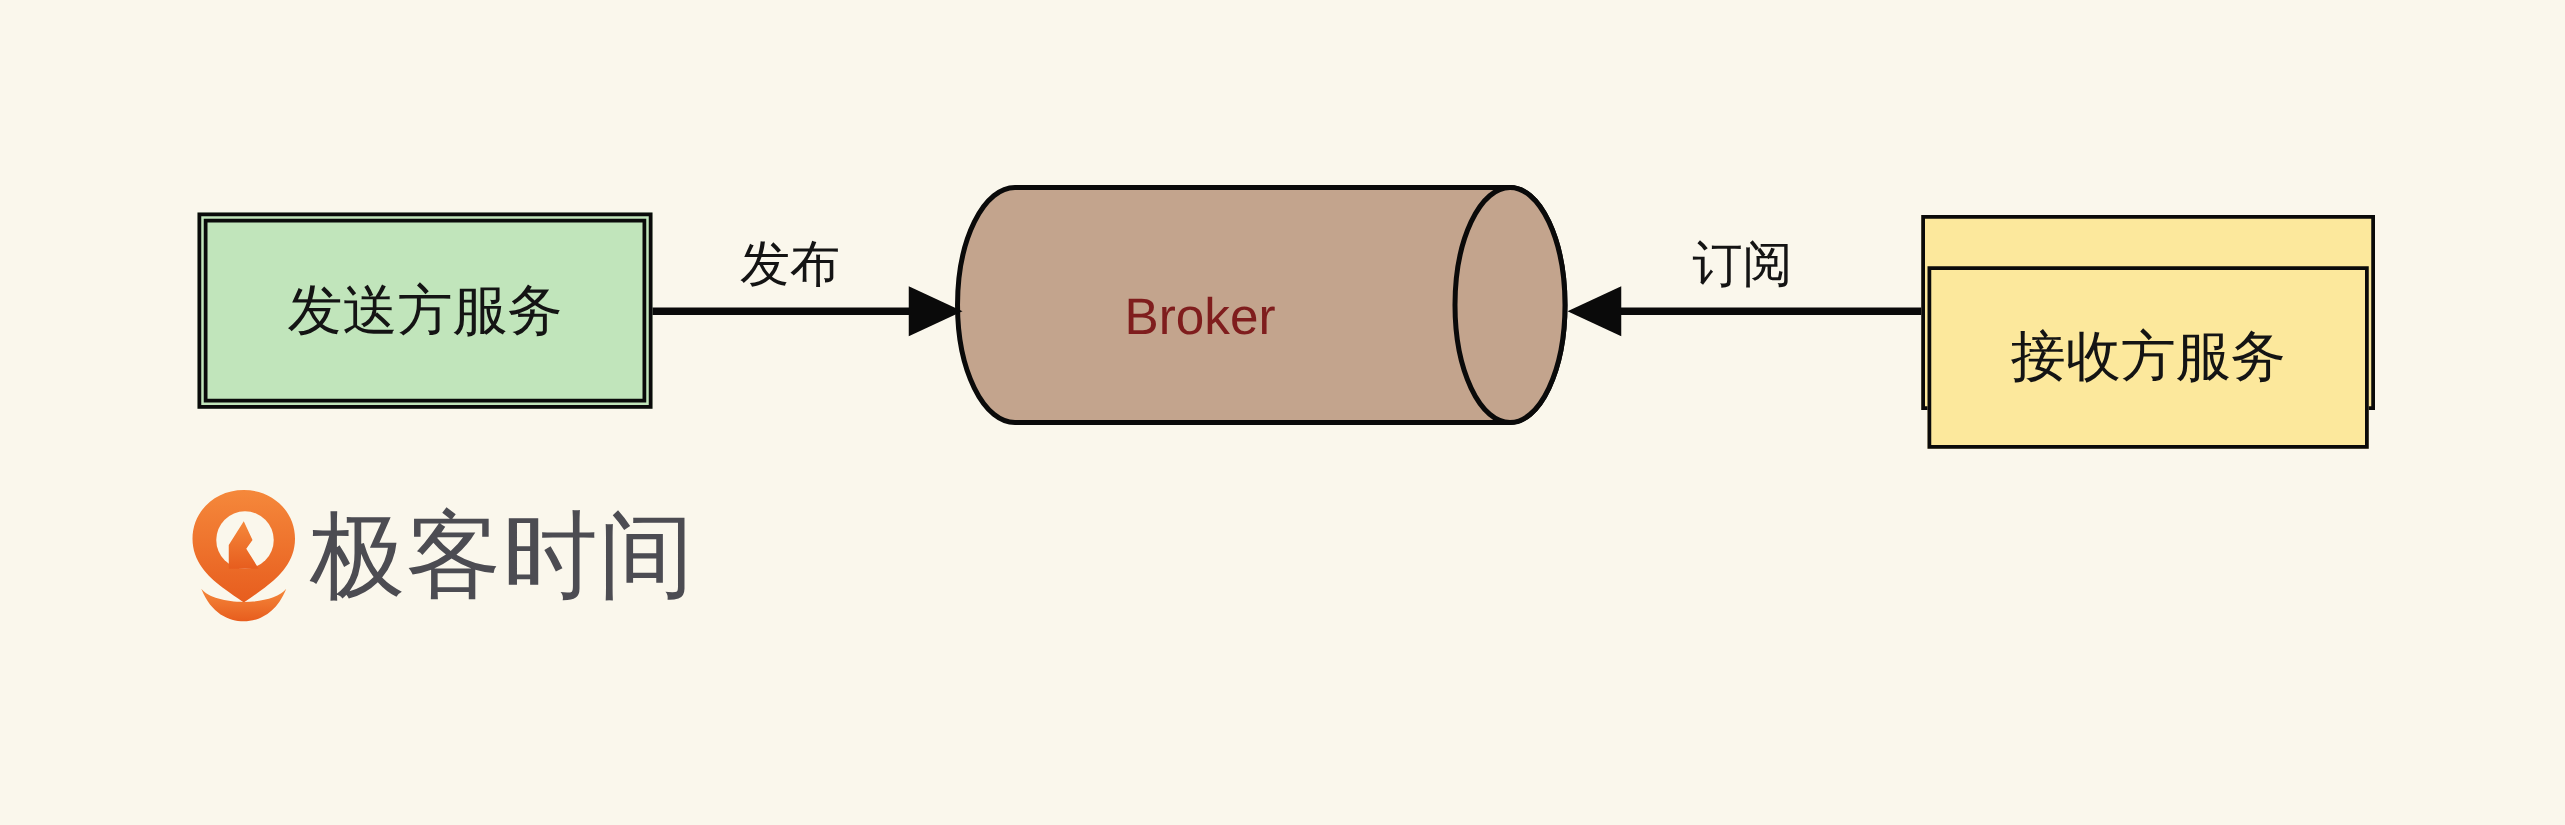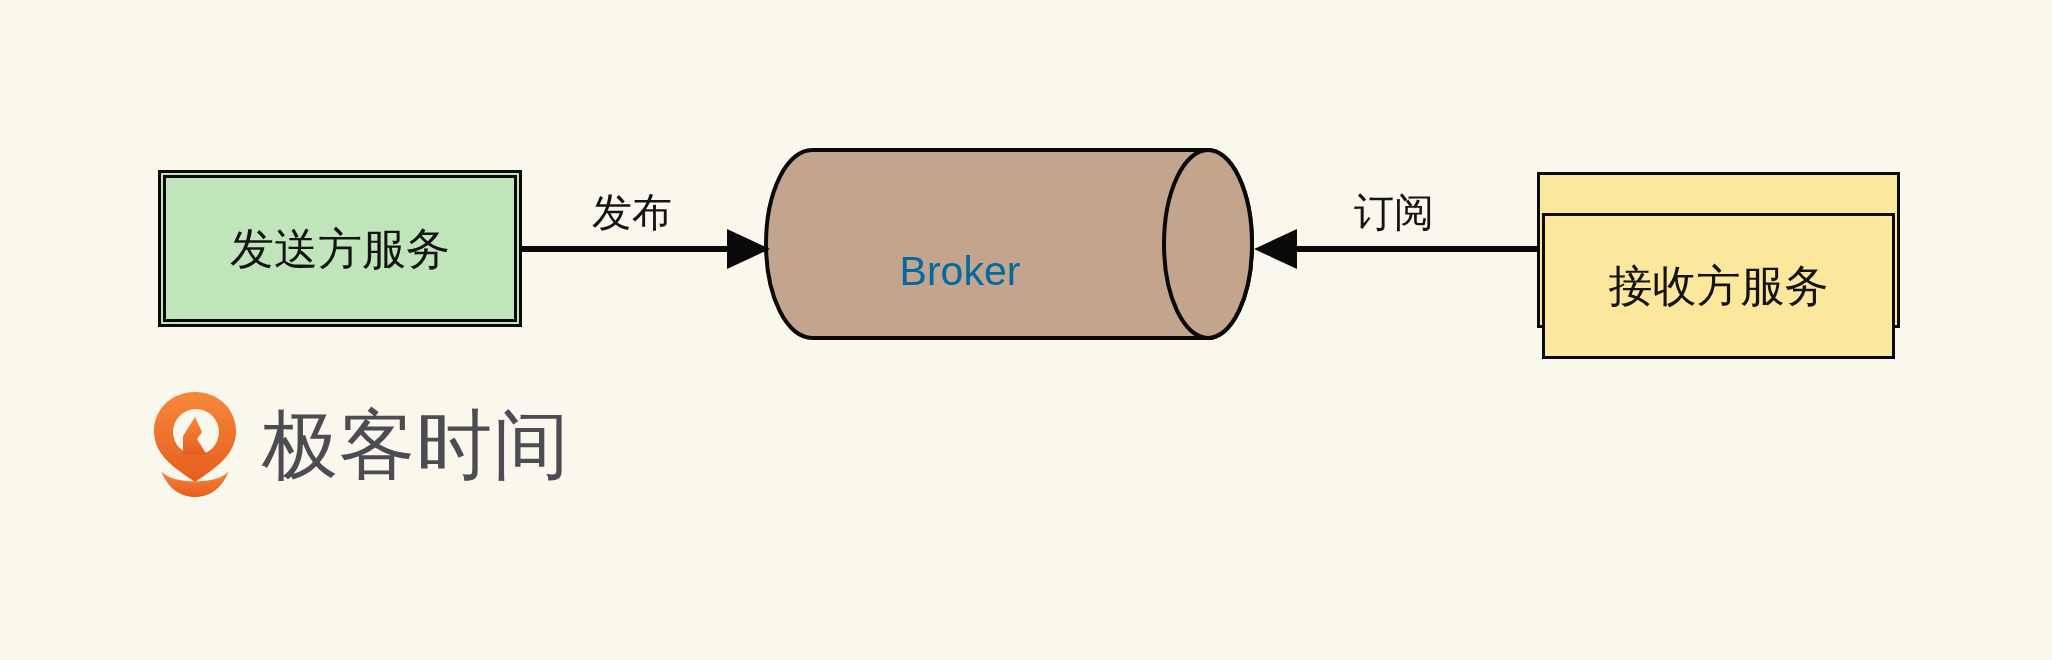--- a/index.html
+++ b/index.html
@@ -47,32 +47,32 @@
   }
   .svc-box.receiver .inner { background: #fce89c; margin-top: 36px; }
 
   .cylinder-svg {
     position: absolute;
     left: 764px; top: 148px;
     width: 492px; height: 192px;
   }
   .cylinder-label {
     position: absolute;
-    left: 764px; top: 168px;
+    left: 764px; top: 150px;
     width: 392px; height: 188px;
     display: flex;
     flex-direction: column;
     align-items: center;
     justify-content: center;
     padding-top: 18px;
     box-sizing: border-box;
     text-align: center;
     font-size: 41px;
     line-height: 46px;
-    color: #0369a1;
+    color: #7f1d1d;
     white-space: nowrap;
   }
 
   .arrows-svg {
     position: absolute;
     left: 0; top: 0;
     width: 2052px; height: 660px;
     pointer-events: none;
   }
 
@@ -86,21 +86,21 @@
     color: #141414;
   }
   .arrow-label.publish { left: 552px; }
   .arrow-label.subscribe { left: 1314px; text-align: center; }
 
   .watermark {
     position: absolute;
     left: 150px; top: 390px;
     display: flex;
     align-items: center;
-    gap: 22px;
+    gap: 8px;
   }
   .watermark .brand-text {
     font-size: 76px;
     letter-spacing: 1px;
     color: #4c4c52;
     line-height: 1;
   }
 </style>
 </head>
 <body>

